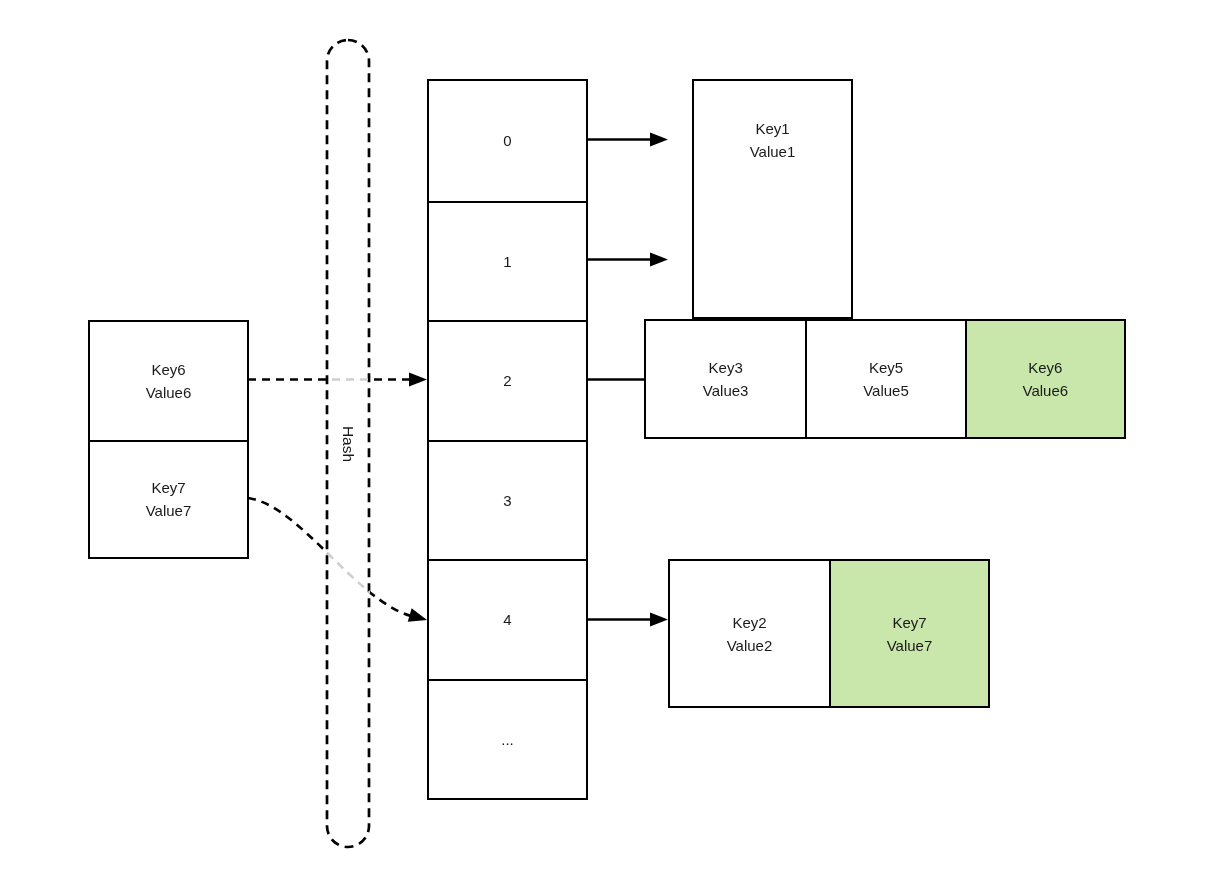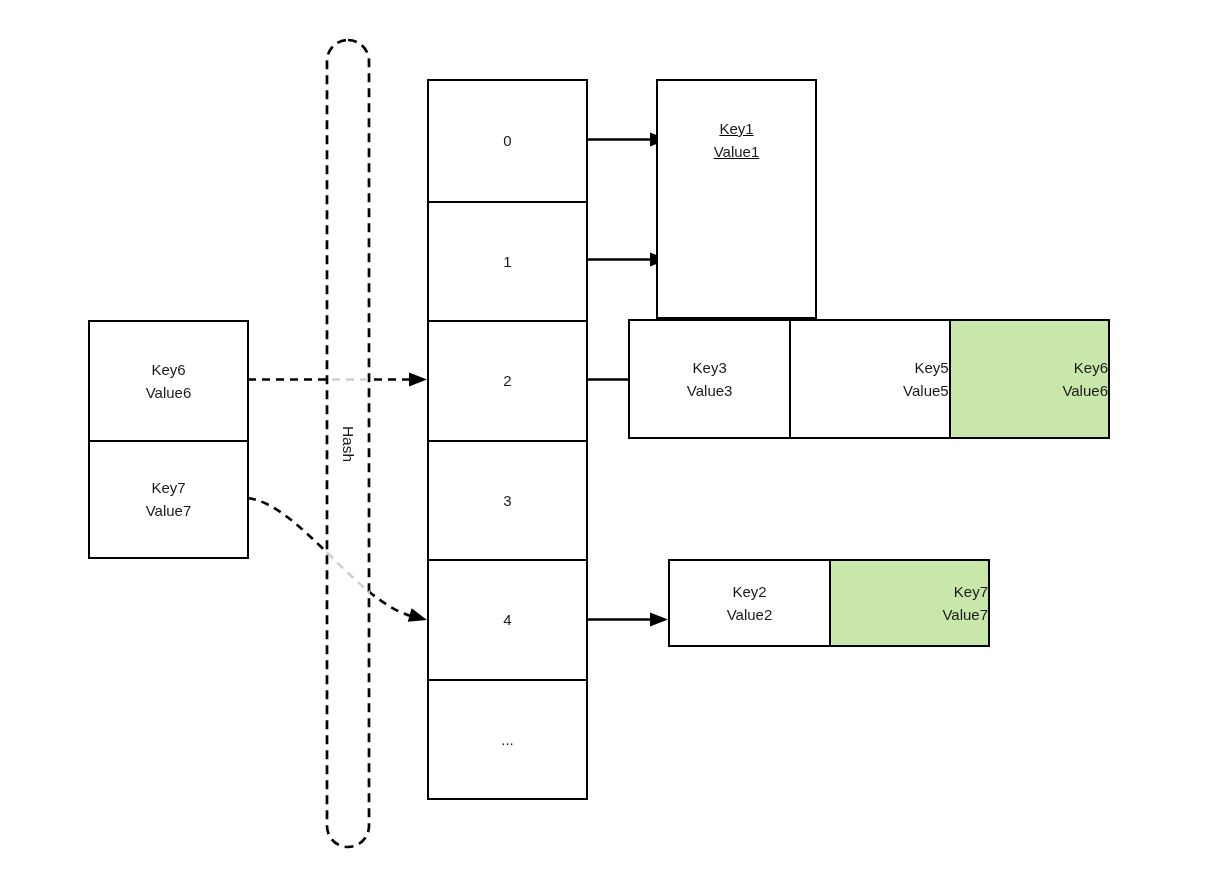--- a/index.html
+++ b/index.html
@@ -31,21 +31,21 @@
 
   .group {
     position: absolute;
     box-sizing: border-box;
     border: 2.5px solid var(--line, #000000);
     background: var(--box-fill, #ffffff);
     display: grid;
   }
   .vgroup .cell + .cell { border-top: 2.5px solid var(--line, #000000); }
   .hgroup { grid-auto-flow: column; }
-  .hgroup .cell + .cell { border-left: 2.5px solid var(--line, #000000); align-items: flex-end; }
+  .hgroup .cell + .cell { border-left: 2.5px solid var(--line, #000000); }
   .cell {
     display: flex;
     flex-direction: column;
     align-items: center;
     justify-content: center;
     font-size: 15px;
     line-height: 23px;
     color: #1a1a1a;
     text-align: center;
   }
@@ -126,43 +126,43 @@
 
   <div class="group vgroup" style="left:427px; top:79px; width:161px; height:721px; grid-template-rows:repeat(6,1fr);">
     <div class="cell">0</div>
     <div class="cell">1</div>
     <div class="cell">2</div>
     <div class="cell">3</div>
     <div class="cell">4</div>
     <div class="cell">...</div>
   </div>
 
-  <div class="group vgroup" style="left:656px; top:79px; width:161px; height:240px; grid-template-rows:1fr 1fr;text-decoration:underline;">
+  <div class="group vgroup" style="left:692px; top:79px; width:161px; height:240px; grid-template-rows:1fr 1fr;">
     <div class="cell">
       <span>Key1</span>
       <span>Value1</span>
     </div>
   </div>
 
-  <div class="group hgroup" style="left:628px; top:319px; width:482px; height:120px; grid-template-columns:repeat(3,1fr);">
+  <div class="group hgroup" style="left:644px; top:319px; width:482px; height:120px; grid-template-columns:repeat(3,1fr);">
     <div class="cell">
       <span>Key3</span>
       <span>Value3</span>
     </div>
     <div class="cell">
       <span>Key5</span>
       <span>Value5</span>
     </div>
     <div class="cell highlight">
       <span>Key6</span>
       <span>Value6</span>
     </div>
   </div>
 
-  <div class="group hgroup" style="left:668px; top:559px; width:322px; height:88px; grid-template-columns:repeat(2,1fr);">
+  <div class="group hgroup" style="left:668px; top:559px; width:322px; height:149px; grid-template-columns:repeat(2,1fr);">
     <div class="cell">
       <span>Key2</span>
       <span>Value2</span>
     </div>
     <div class="cell highlight">
       <span>Key7</span>
       <span>Value7</span>
     </div>
   </div>
 

